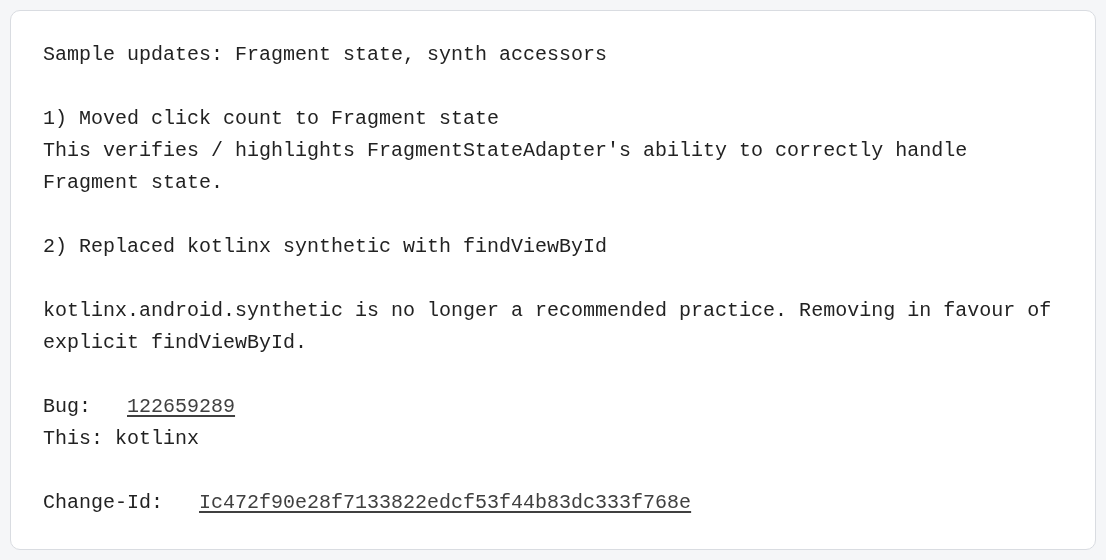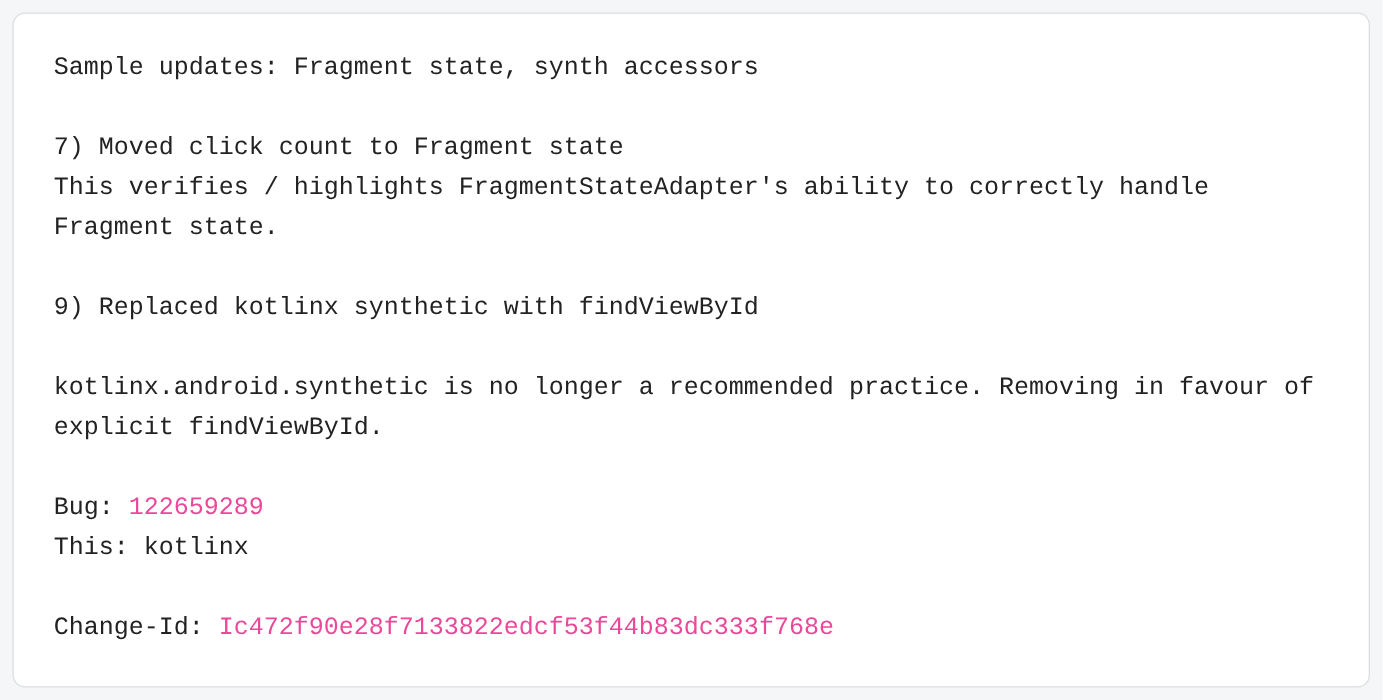--- a/index.html
+++ b/index.html
@@ -23,33 +23,35 @@
       font-size: 20px;
       line-height: 1.6;
       color: #222;
       white-space: pre-wrap;
       overflow: hidden;
     }
     .line {
       display: inline;
     }
     .link {
-      color: #ec4899;
+      color: #404040;
+      text-decoration: underline;
       text-underline-offset: 3px;
       cursor: pointer;
+      margin-left: 24px;
     }
   </style>
 </head>
 <body>
 
 <div class="card"><span class="line">Sample updates: Fragment state, synth accessors</span>
 
-<span class="line">7) Moved click count to Fragment state</span>
+<span class="line">1) Moved click count to Fragment state</span>
 <span class="line">This verifies / highlights FragmentStateAdapter's ability to correctly handle Fragment state.</span>
 
-<span class="line">9) Replaced kotlinx synthetic with findViewById</span>
+<span class="line">2) Replaced kotlinx synthetic with findViewById</span>
 
 <span class="line">kotlinx.android.synthetic is no longer a recommended practice. Removing in favour of explicit findViewById.</span>
 
 <span class="line">Bug: </span><a class="link">122659289</a>
 <span class="line">This: </span><span class="line">kotlinx</span>
 
 <span class="line">Change-Id: </span><a class="link">Ic472f90e28f7133822edcf53f44b83dc333f768e</a></div>
 
 </body></html>

